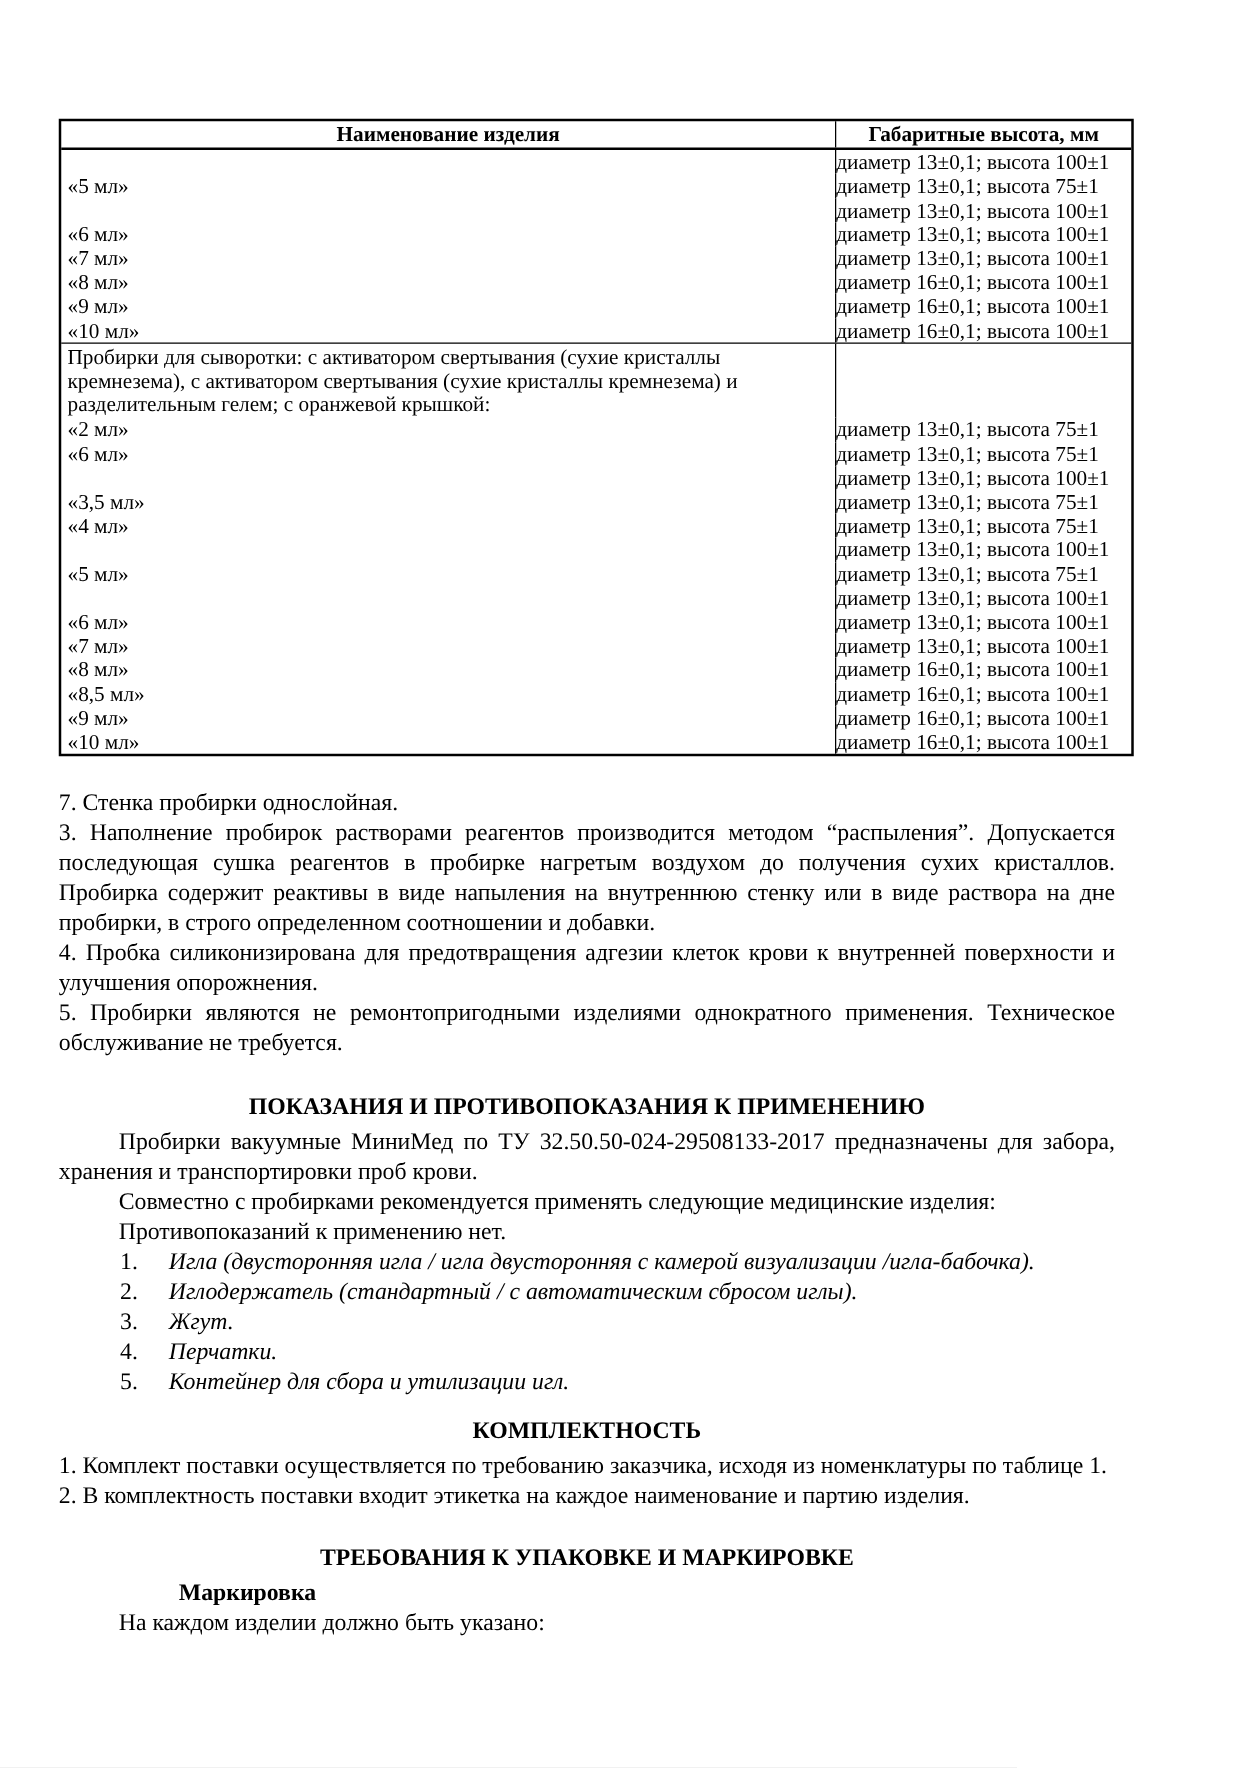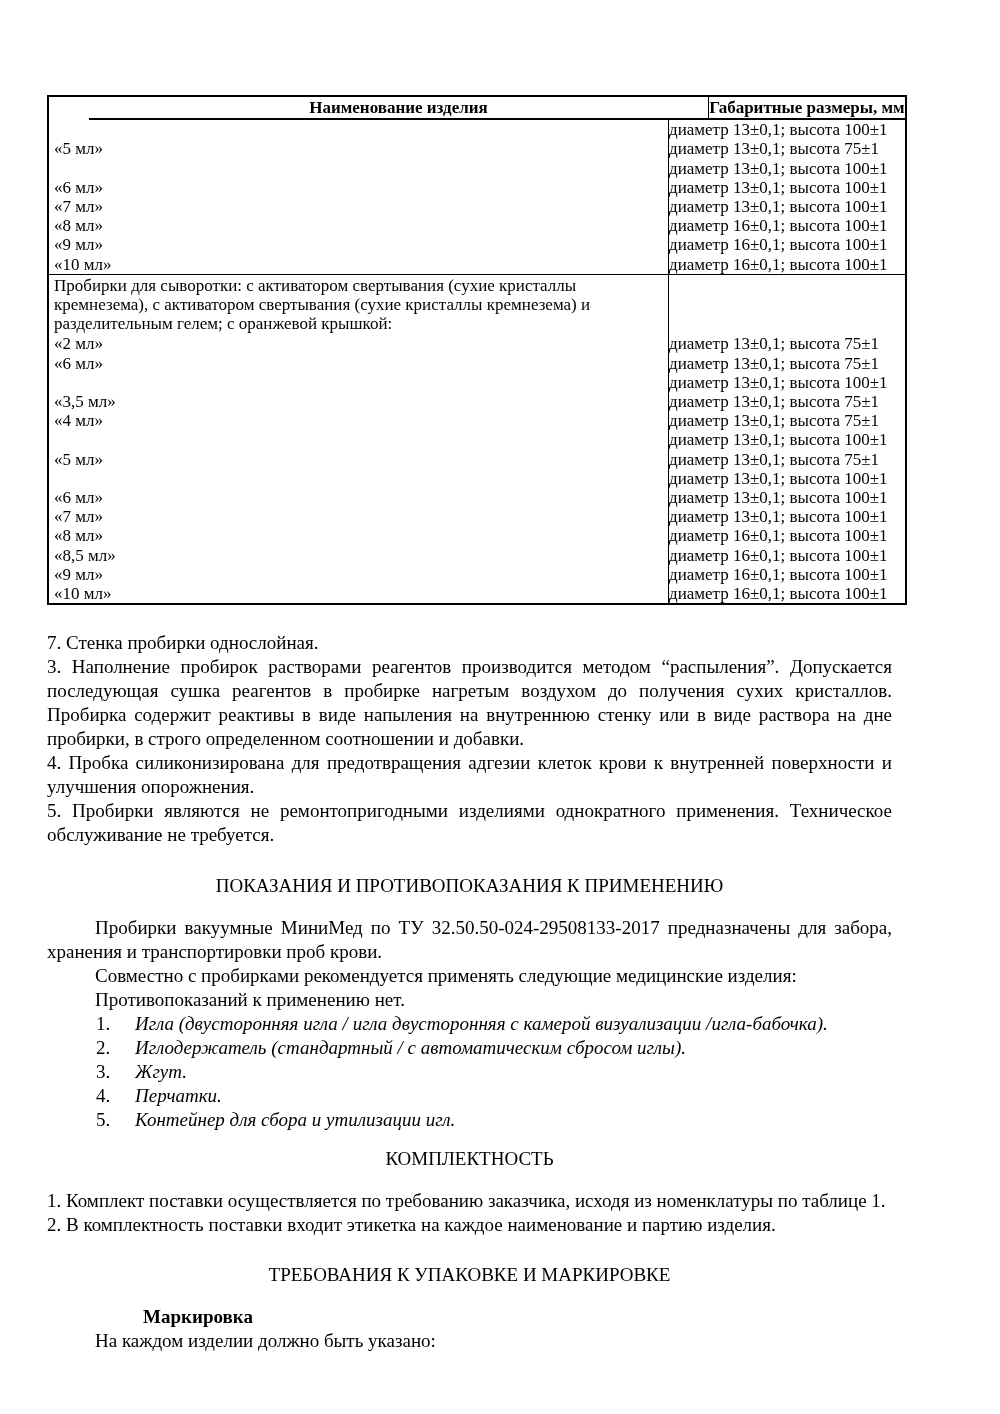--- a/index.html
+++ b/index.html
@@ -21,21 +21,20 @@
     width: 860px;
     border: 2px solid #000;
     box-sizing: border-box;
     font-size: 17px;
     line-height: 19.2px;
   }
   .tbl-header {
     display: flex;
     border-bottom: 2.5px solid #000;
     font-weight: bold;
-    margin-left: 40px;
   }
   .tbl-header .hc1 {
     width: 620px;
     box-sizing: border-box;
     border-right: 1.5px solid #000;
     text-align: center;
     padding: 1px 0;
   }
   .tbl-header .hc2 {
     flex: 1;
@@ -63,24 +62,24 @@
     font-size: 19px;
     line-height: 24px;
   }
   .para {
     text-align: justify;
     margin: 0;
   }
   .para.ind { text-indent: 48px; }
   .notes-block { margin-top: 26px; }
   .doc-heading {
-    font-weight: normal;
+    font-weight: bold;
     text-align: center;
     font-size: 19px;
-    margin: 18px;
+    margin: 4px;
   }
   .h-indications { margin-top: 27px; }
   .h-completeness { margin-top: 15px; }
   .h-packaging { margin-top: 26px; }
   .num-list { margin: 0; }
   .list-item {
     display: flex;
     padding-left: 49px;
     text-align: left;
   }
@@ -92,21 +91,21 @@
   }
 </style>
 </head>
 <body>
 
 <div class="page">
 
   <div class="tbl">
     <div class="tbl-header">
       <div class="hc1">Наименование изделия</div>
-      <div class="hc2">Габаритные размеры, мм</div>
+      <div class="hc2">Габаритные высота, мм</div>
     </div>
     <div class="tbl-section1" id="sec1-rows">
         <div class="trow">
           <div class="c1"></div>
           <div class="c2">диаметр 13±0,1; высота 100±1</div>
         </div>
         <div class="trow">
           <div class="c1">«5 мл»</div>
           <div class="c2">диаметр 13±0,1; высота 75±1</div>
         </div>

